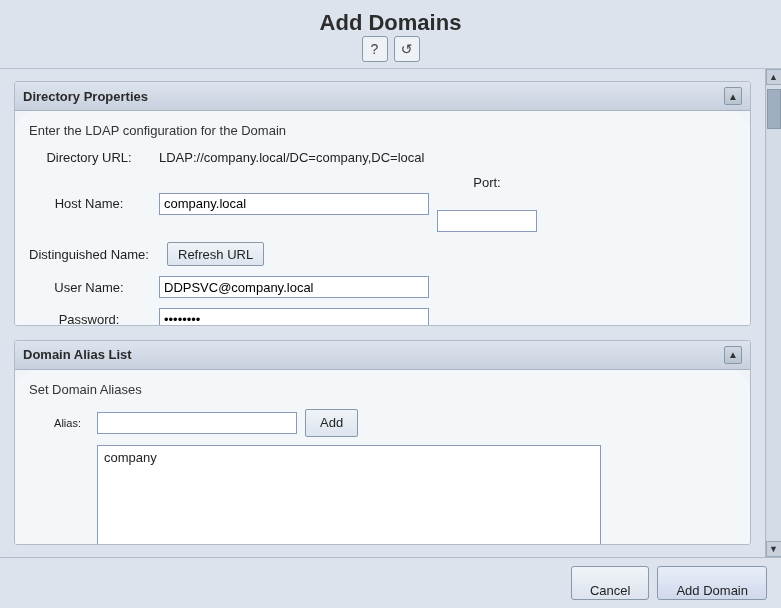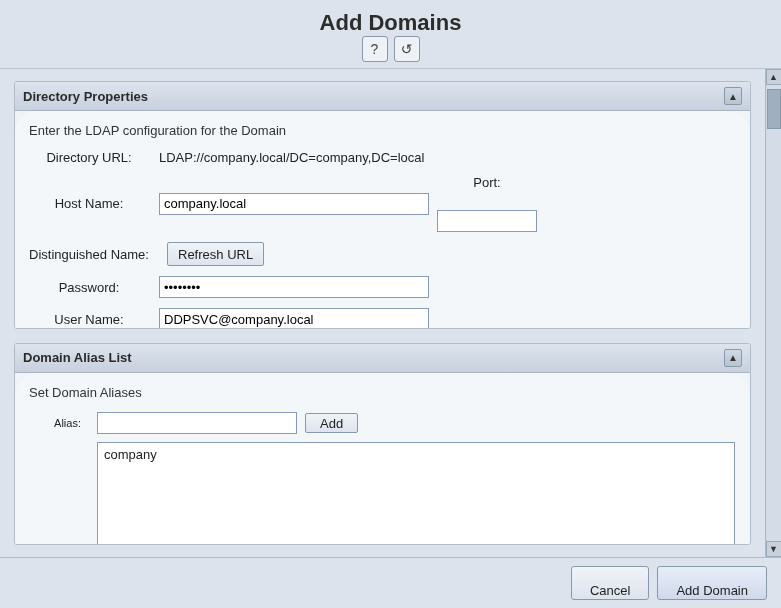--- a/index.html
+++ b/index.html
@@ -247,33 +247,33 @@
     .alias-input {
       width: 200px;
       height: 22px;
       border: 1px solid #8899bb;
       background: white;
       font-size: 13px;
       padding: 1px 4px;
     }
 
     .add-btn {
-      height: 20px;
+      height: 28px;
       padding: 2px 14px;
       background: linear-gradient(to bottom, #f0f4f8, #dde4ee);
       border: 1px solid #8899aa;
       border-radius: 2px;
       font-size: 13px;
       cursor: pointer;
       color: #222;
     }
 
     .alias-list-box {
       margin-left: 68px;
-      width: 638px;
+      width: 504px;
       height: 110px;
       background: white;
       border: 1px solid #8899bb;
       padding: 4px 6px;
       font-size: 13px;
       overflow-y: auto;
       color: #222;
     }
 
     
@@ -339,27 +339,27 @@
           </div>
 
           <div class="form-row">
             <span class="form-label">Distinguished Name:</span>
             <div style="margin-left: 8px;">
               <button class="refresh-btn">Refresh URL</button>
             </div>
           </div>
 
           <div class="form-row">
+            <span class="form-label">User Name:</span>
+            <input class="form-input username-input" type="text" value="DDPSVC@company.local" style="">
+          </div>
+
+          <div class="form-row">
             <span class="form-label">Password:</span>
             <input class="form-input password-input" type="password" value="••••••••" style="">
-          </div>
-
-          <div class="form-row">
-            <span class="form-label">User Name:</span>
-            <input class="form-input username-input" type="text" value="DDPSVC@company.local" style="">
           </div>
         </div>
       </div>
 
       <div class="panel">
         <div class="panel-header">
           <span class="panel-header-title">Domain Alias List</span>
           <div class="panel-collapse-btn">▲</div>
         </div>
         <div class="panel-body">

